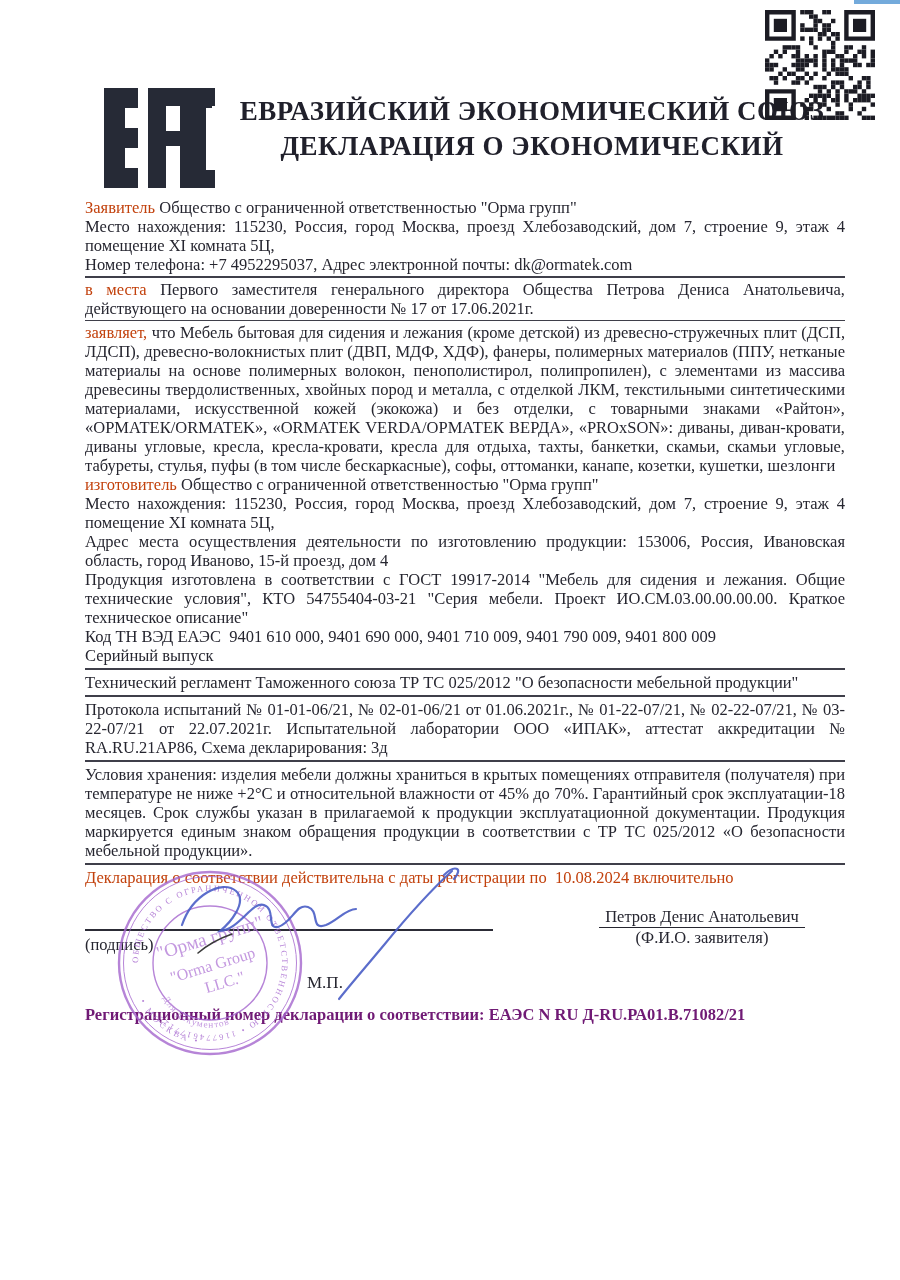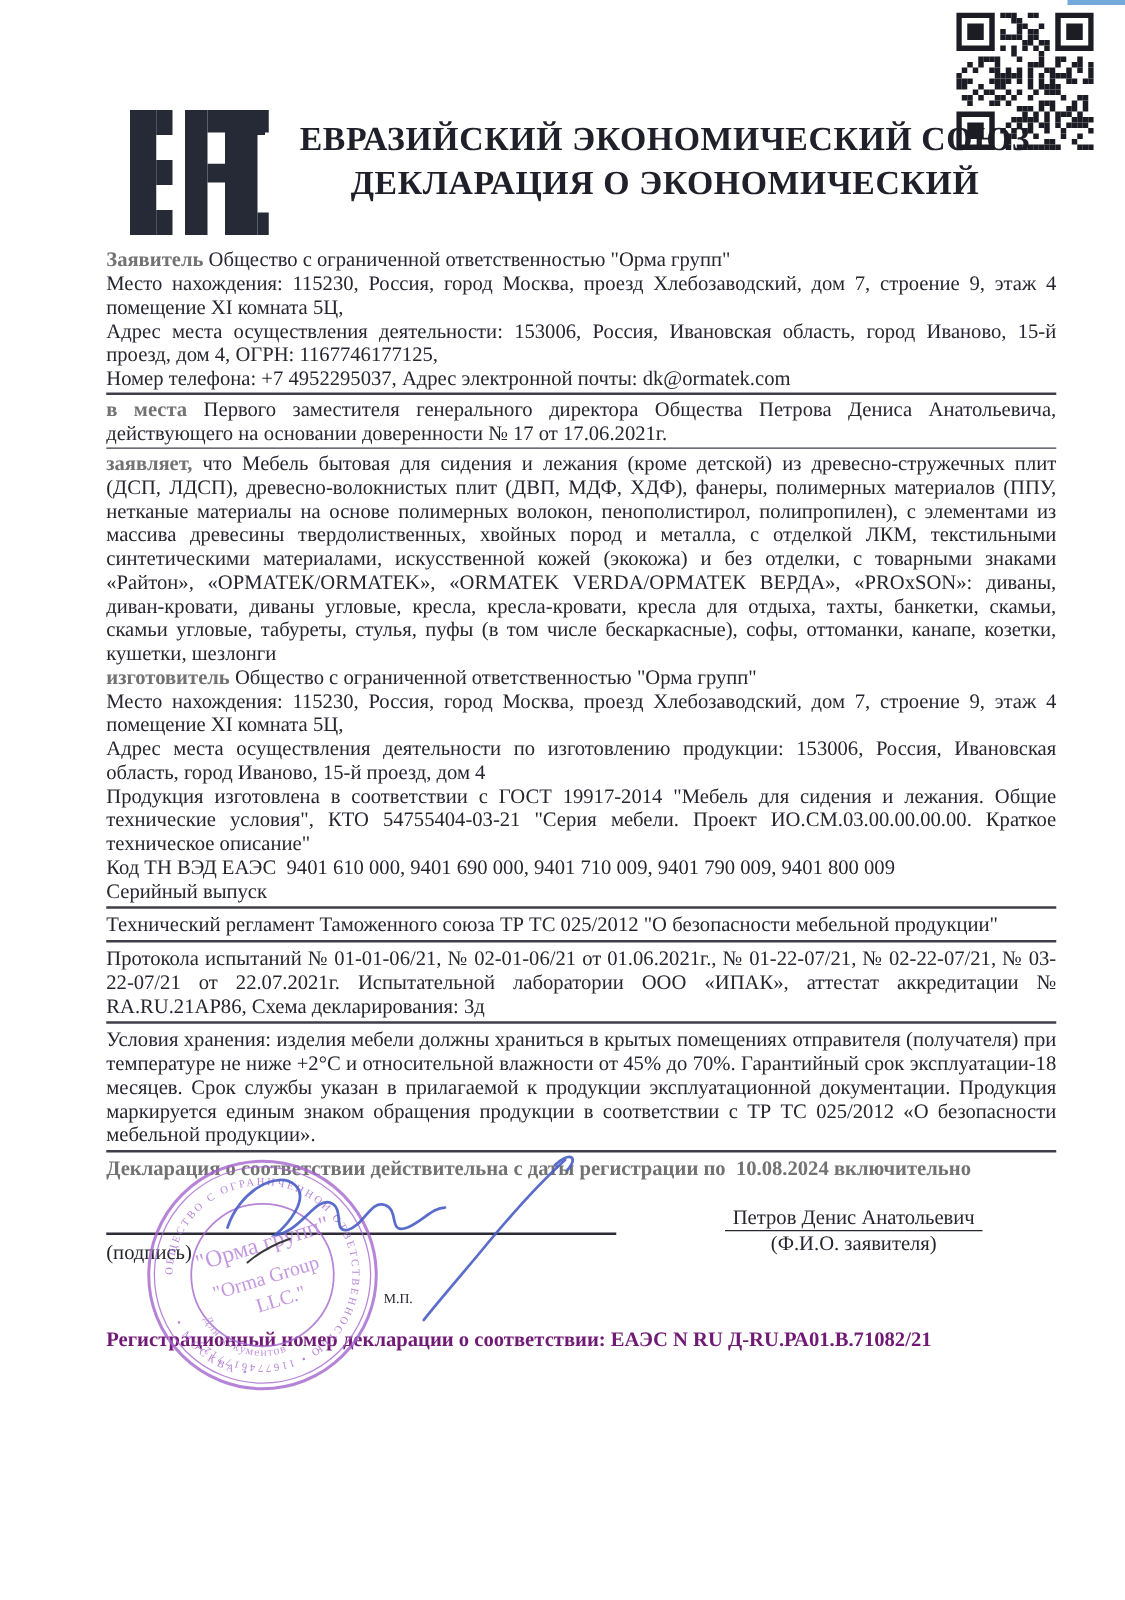--- a/index.html
+++ b/index.html
@@ -10,30 +10,30 @@
   .eac-logo{position:absolute;left:104px;top:88px;}
   .titles{position:absolute;left:212px;right:48px;top:94px;text-align:center;
           font-weight:bold;font-size:27px;line-height:35px;color:#20202b;letter-spacing:.5px;}
   .qr{position:absolute;top:10px;right:25px;}
   .corner-strip{position:absolute;top:0;right:0;width:46px;height:4px;background:#5b9bd5;opacity:.85;}
   
   .content{padding:0 55px 0 85px;font-size:16.5px;line-height:19px;}
   .content p{margin:0;}
   .just{text-align:justify;}
   .prewrap{white-space:pre-wrap;}
-  b,.bold{font-weight:bold;color:#737373;}
+  b,.bold{font-weight:normal;color:#c2410c;}
   .rule{height:2px;background:#3f3f4a;margin:3px 0;}
   .rule.thin{height:1.5px;margin:2px 0;}
   
   .sig-block{position:relative;height:112px;margin-top:6px;}
   .sig-line{position:absolute;left:0;top:36px;width:408px;border-top:2px solid #2c2c36;}
   .sig-caption{position:absolute;left:0;top:42px;width:408px;text-align:left;}
-  .fio{position:absolute;left:473px;top:14px;width:250px;text-align:center;}
+  .fio{position:absolute;left:492px;top:14px;width:250px;text-align:center;}
   .fio .name{display:inline-block;border-bottom:1.5px solid #262630;padding:0 6px 1px 6px;}
-  .mp{position:absolute;left:222px;top:80px;font-size:11px;}
+  .mp{position:absolute;left:222px;top:80px;font-size:17px;}
   .overlay{position:absolute;left:-85px;top:-30px;pointer-events:none;}
   .reg{margin-top:28px;font-weight:bold;color:#701a75;}
   .reg + .reg{margin-top:24px;}
 </style>
 </head>
 <body>
 
 <div class="page">
 
   <div class="header">
@@ -273,21 +273,20 @@
           <rect x="105.6" y="105.6" width="4.4" height="4.4"></rect>
         </g>
     </svg>
     <div class="corner-strip"></div>
   </div>
 
   <div class="content">
 
     <p><b>Заявитель </b><span>Общество с ограниченной ответственностью "Орма групп"</span></p>
     <p class="just">Место нахождения: 115230, Россия, город Москва, проезд Хлебозаводский, дом 7, строение 9, этаж 4 помещение XI комната 5Ц,</p>
-    <p class="just">Адрес места осуществления деятельности: 153006, Россия, Ивановская область, город Иваново, 15-й проезд, дом 4, ОГРН: 1167746177125,</p>
     <p>Номер телефона: +7 4952295037, Адрес электронной почты: dk@ormatek.com</p>
 
     <div class="rule thin"></div>
 
     <p class="just"><b>в места </b><span>Первого заместителя генерального директора Общества Петрова Дениса Анатольевича, действующего на основании доверенности № 17 от 17.06.2021г.</span></p>
 
     <div class="rule thin"></div>
 
     <p class="just"><b>заявляет, </b><span>что Мебель бытовая для сидения и лежания (кроме детской) из древесно-стружечных плит (ДСП, ЛДСП), древесно-волокнистых плит (ДВП, МДФ, ХДФ), фанеры, полимерных материалов (ППУ, нетканые материалы на основе полимерных волокон, пенополистирол, полипропилен), с элементами из массива древесины твердолиственных, хвойных пород и металла, с отделкой ЛКМ, текстильными синтетическими материалами, искусственной кожей (экокожа) и без отделки, с товарными знаками «Райтон», «ОРМАТЕК/ORMATEK», «ORMATEK VERDA/ОРМАТЕК ВЕРДА», «PROxSON»: диваны, диван-кровати, диваны угловые, кресла, кресла-кровати, кресла для отдыха, тахты, банкетки, скамьи, скамьи угловые, табуреты, стулья, пуфы (в том числе бескаркасные), софы, оттоманки, канапе, козетки, кушетки, шезлонги</span></p>
 

